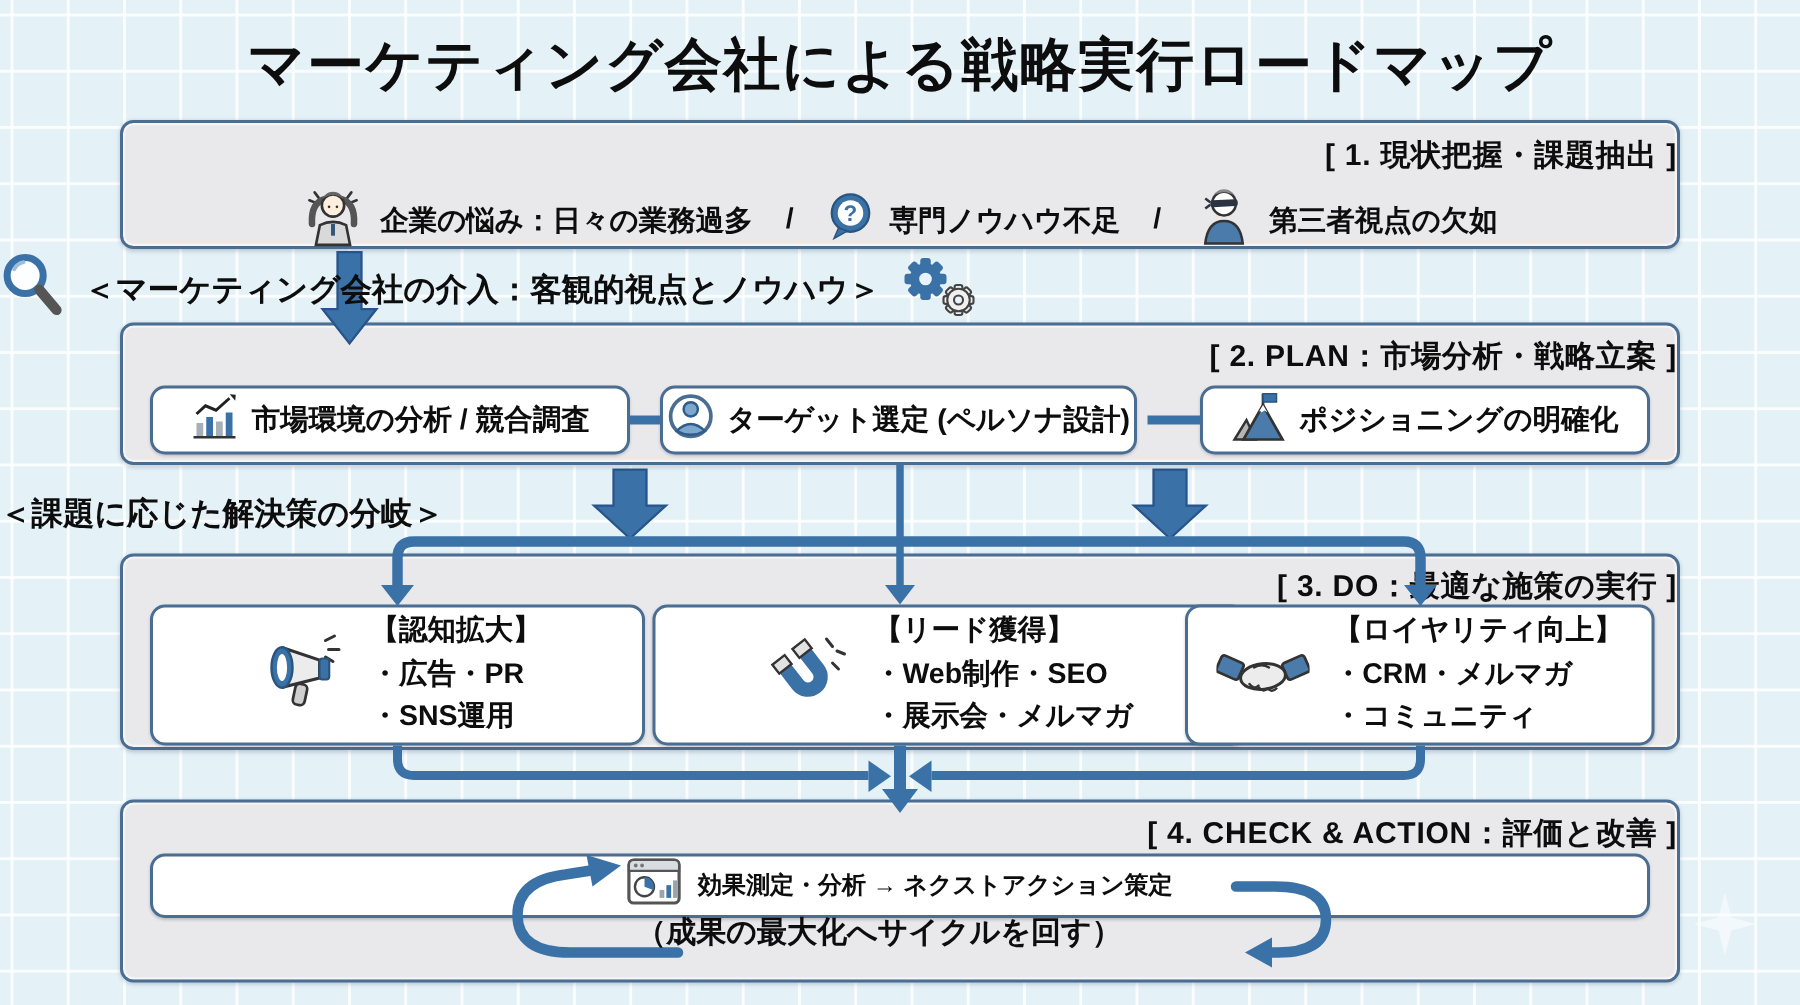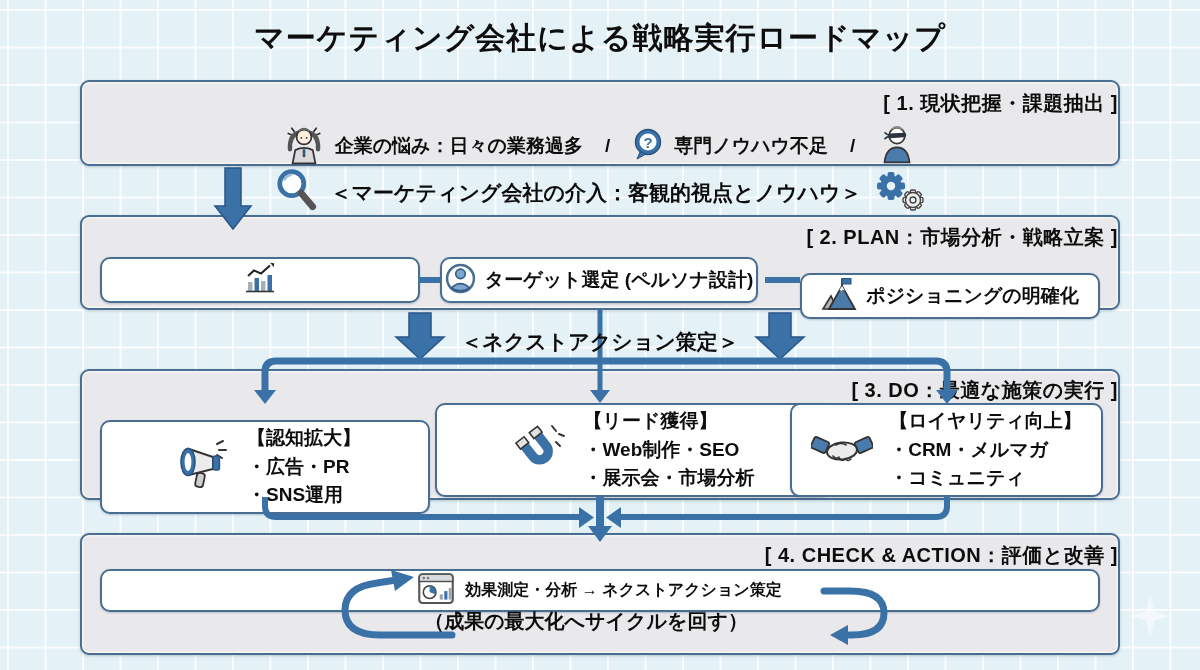--- a/index.html
+++ b/index.html
@@ -9,41 +9,41 @@
     color:#0d0d0d;font-weight:bold;
     background-color:#e4f1f7;
     background-image:
       linear-gradient(to right, rgba(255,255,255,.8) 2px, transparent 2px),
       linear-gradient(to bottom, rgba(255,255,255,.8) 2px, transparent 2px);
     background-size:37.5px 37.5px;
     background-position:7px 9px;
   }
   .title{
     position:absolute;top:18px;left:0;width:1200px;text-align:center;
-    font-size:30px;font-weight:bold;letter-spacing:1px;z-index:2;
+    font-size:38px;font-weight:bold;letter-spacing:1px;z-index:2;
   }
   .section{
     position:absolute;left:80px;width:1040px;box-sizing:border-box;
     background:#e9e9ec;border:2.5px solid #4a6d92;border-radius:9px;
     box-shadow:0 1px 3px rgba(40,60,90,.25), inset 0 0 0 1.5px rgba(255,255,255,.55);
     z-index:1;
   }
   .sec-hdr{text-align:right;font-size:20px;letter-spacing:.5px;}
   .whitebox{
     position:absolute;box-sizing:border-box;background:#ffffff;
     border:2.5px solid #4a6d92;border-radius:10px;
     box-shadow:0 1px 2px rgba(40,60,90,.25);
     display:flex;align-items:center;justify-content:center;
     z-index:2;
   }
   .row{display:flex;align-items:center;justify-content:center;}
   .t19{font-size:19px;} .t20{font-size:16px;} .t21{font-size:21px;}
   .sep{margin:0 12px;font-size:19px;}
   .overlay{position:absolute;top:0;left:0;z-index:3;pointer-events:none;}
-  .floatrow{position:absolute;left:0;width:1200px;display:flex;align-items:center;justify-content:center;z-index:4;}
+  .floatrow{position:absolute;left:0;width:1200px;display:flex;align-items:center;justify-content:flex-start;z-index:4;}
   .do-content{display:flex;align-items:center;gap:16px;}
   .do-text{font-size:19px;line-height:1.5;text-align:left;}
   .cycle-text{position:absolute;top:608px;left:0;width:1172px;text-align:center;font-size:20px;z-index:4;}
   .icon{display:inline-block;flex:0 0 auto;}
 </style>
 </head>
 <body>
 
 <div class="stage">
 
@@ -79,20 +79,21 @@
       <span class="sep">/</span>
       <span class="icon">
         <svg width="40" height="40" viewBox="0 0 48 48">
           <circle cx="24" cy="14" r="9.5" fill="#ffffff" stroke="#333" stroke-width="2"></circle>
           <path d="M14.5 12 A9.5 9.5 0 0 1 33.5 12 L33 8 Q24 2 15 8 Z" fill="#888"></path>
           <rect x="13" y="11" width="22" height="5.5" rx="2" fill="#2b3440" transform="rotate(-3 24 14)"></rect>
           <path d="M13 13 L9 10 M13 15 L9 18" stroke="#2b3440" stroke-width="2"></path>
           <path d="M9 46 Q11 28 24 28 Q37 28 39 46 Z" fill="#4a7bab" stroke="#333" stroke-width="2"></path>
         </svg>
       </span>
+      <span class="t19">第三者視点の欠如</span>
     </div>
   </div>
 
   <div class="floatrow" style="top:170px;height:46px;gap:12px;">
     <span class="icon">
       <svg width="44" height="46" viewBox="0 0 42 44">
         <circle cx="16" cy="15" r="11.5" fill="rgba(255,255,255,.92)" stroke="#3a72a8" stroke-width="4.5"></circle>
         <path d="M9 11 A9 9 0 0 1 15 6.5" fill="none" stroke="#9dbcd8" stroke-width="2.5" stroke-linecap="round"></path>
         <line x1="25" y1="24" x2="36" y2="37" stroke="#555" stroke-width="6.5" stroke-linecap="round"></line>
       </svg>
@@ -132,50 +133,51 @@
       <svg width="32" height="32" viewBox="0 0 32 32">
         <rect x="4" y="20" width="4.5" height="9" fill="#a7b0b8"></rect>
         <rect x="10.5" y="16" width="4.5" height="13" fill="#3a72a8"></rect>
         <rect x="17" y="19" width="4.5" height="10" fill="#a7b0b8"></rect>
         <rect x="23.5" y="13" width="4.5" height="16" fill="#3a72a8"></rect>
         <line x1="2" y1="29.5" x2="30" y2="29.5" stroke="#333" stroke-width="1.6"></line>
         <polyline points="4,14 10,8.5 17,11.5 26,3.5" fill="none" stroke="#222" stroke-width="2"></polyline>
         <polygon points="26,1 30,1 30,5" fill="#222" transform="rotate(4 28 3)"></polygon>
       </svg>
     </span>
+    <span class="t19">市場環境の分析 / 競合調査</span>
   </div>
   <div class="whitebox" style="left:440px;top:257px;width:318px;height:46px;gap:9px;">
     <span class="icon">
       <svg width="31" height="31" viewBox="0 0 30 30">
         <circle cx="15" cy="15" r="13" fill="#ffffff" stroke="#4a6d92" stroke-width="2.4"></circle>
         <circle cx="15" cy="10.5" r="4.6" fill="#7da7cd" stroke="#2f5c88" stroke-width="1.6"></circle>
         <path d="M6 24.5 Q15 15.5 24 24.5 Q15 29.5 6 24.5 Z" fill="#7da7cd" stroke="#2f5c88" stroke-width="1.6"></path>
       </svg>
     </span>
     <span class="t19">ターゲット選定 (ペルソナ設計)</span>
   </div>
-  <div class="whitebox" style="left:800px;top:257px;width:300px;height:46px;gap:9px;margin-top:16px;">
+  <div class="whitebox" style="left:800px;top:257px;width:300px;height:46px;gap:9px;">
     <span class="icon">
       <svg width="36" height="36" viewBox="0 0 36 36">
         <polygon points="2,33 10,20 16,33" fill="#b5b5b5" stroke="#333" stroke-width="1.6"></polygon>
         <polygon points="8,33 21,10 34,33" fill="#4a7bab" stroke="#333" stroke-width="1.8"></polygon>
         <polygon points="18,15 21,10 24,15 22,13.6 20,15 19,13.8" fill="#ffffff"></polygon>
         <line x1="21" y1="10" x2="21" y2="2.5" stroke="#333" stroke-width="1.8"></line>
         <rect x="21" y="2.5" width="9" height="5.5" fill="#3a72a8" stroke="#28547f" stroke-width="1"></rect>
       </svg>
     </span>
     <span class="t19">ポジショニングの明確化</span>
   </div>
 
-  <div class="floatrow t21" style="top:324px;height:36px;">＜ネクストアクション策定＞</div>
+  <div class="floatrow t21" style="top:324px;height:36px;">＜課題に応じた解決策の分岐＞</div>
 
   <div class="section" style="top:369px;height:131px;">
     <div class="sec-hdr" style="margin-top:6px;">[ 3. DO：最適な施策の実行 ]</div>
   </div>
-  <div class="whitebox" style="left:100px;top:420px;width:330px;height:94px;">
+  <div class="whitebox" style="left:100px;top:403px;width:330px;height:94px;">
     <div class="do-content">
       <span class="icon">
         <svg width="62" height="54" viewBox="0 0 62 54">
           <path d="M48 6 L54 3 M50 12 L57 12 M48 17 L53 20" stroke="#333" stroke-width="2" stroke-linecap="round"></path>
           <polygon points="20,11 44,19 44,31 20,37" fill="#ececec" stroke="#333" stroke-width="2"></polygon>
           <ellipse cx="19" cy="24" rx="7" ry="13.5" fill="#3a72a8" stroke="#28547f" stroke-width="1.6"></ellipse>
           <ellipse cx="19" cy="24" rx="3.4" ry="9" fill="#ffffff"></ellipse>
           <rect x="44" y="18" width="6.5" height="14" rx="2" fill="#3a72a8" stroke="#28547f" stroke-width="1.4"></rect>
           <rect x="27" y="35" width="8" height="14" rx="3" fill="#cfcfcf" stroke="#333" stroke-width="1.8" transform="rotate(12 31 42)"></rect>
         </svg>
@@ -195,21 +197,21 @@
           <g transform="rotate(-38 26 28)">
             <path d="M18 16 V30 A8.5 8.5 0 0 0 35 30 V16" fill="none" stroke="#3a72a8" stroke-width="9.5"></path>
             <rect x="12.8" y="9" width="10.4" height="7.5" fill="#e2e2e2" stroke="#333" stroke-width="1.6"></rect>
             <rect x="29.8" y="9" width="10.4" height="7.5" fill="#e2e2e2" stroke="#333" stroke-width="1.6"></rect>
           </g>
         </svg>
       </span>
       <div class="do-text">
         <div>【リード獲得】</div>
         <div>・Web制作・SEO</div>
-        <div>・展示会・市場分析</div>
+        <div>・展示会・メルマガ</div>
       </div>
     </div>
   </div>
   <div class="whitebox" style="left:790px;top:403px;width:313px;height:94px;">
     <div class="do-content">
       <span class="icon">
         <svg width="62" height="46" viewBox="0 0 62 46">
           <rect x="1" y="14" width="16" height="12" rx="2" fill="#4a7bab" stroke="#333" stroke-width="1.8" transform="rotate(24 9 20)"></rect>
           <rect x="45" y="14" width="16" height="12" rx="2" fill="#4a7bab" stroke="#333" stroke-width="1.8" transform="rotate(-24 53 20)"></rect>
           <ellipse cx="31" cy="26" rx="15" ry="8.5" fill="#ececec" stroke="#333" stroke-width="2" transform="rotate(-6 31 26)"></ellipse>

